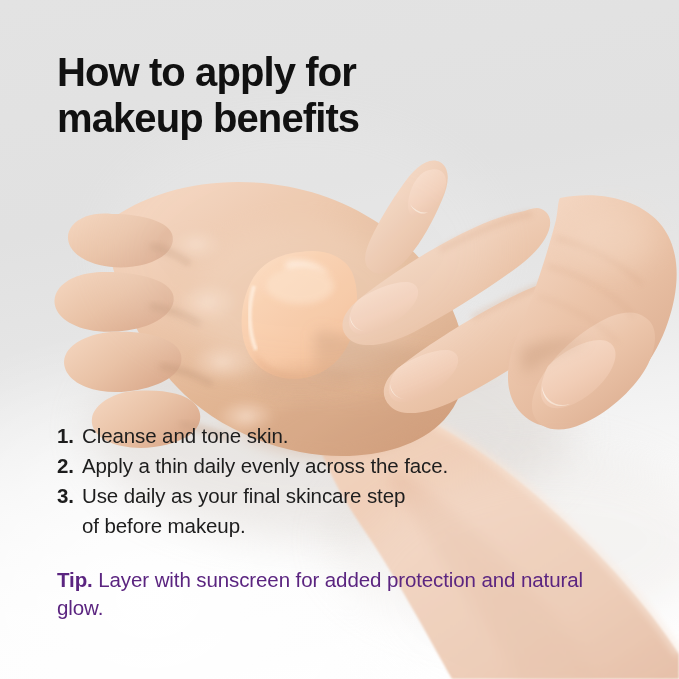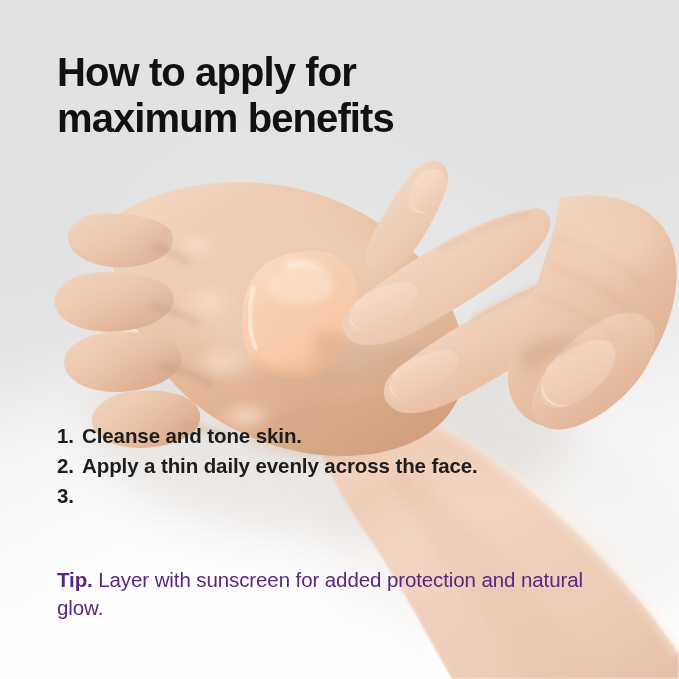--- a/index.html
+++ b/index.html
@@ -87,21 +87,21 @@
     display: flex;
     align-items: flex-start;
   }
   .step-num {
     font-weight: 700;
     flex: 0 0 auto;
     width: 25px;
   }
   .step-text {
     white-space: pre-line;
-    font-weight: 700;
+    font-weight: 400;
   }
 
   .tip {
     position: absolute;
     left: 57px;
     top: 566px;
     width: 540px;
     font-size: 20.5px;
     line-height: 28px;
     color: #5b2580;
@@ -403,33 +403,35 @@
       <g>
         <ellipse cx="300" cy="250" rx="200" ry="130" fill="#ffffff" opacity="0.10" filter="url(#blurXL)"></ellipse>
         <ellipse cx="560" cy="600" rx="220" ry="140" fill="#ffffff" opacity="0.22" filter="url(#blurXL)"></ellipse>
       </g>
     </svg>
   </div>
 
   <div class="text-layer">
 
     <div class="heading">How to apply for
-maximum benefits</div>
+makeup benefits</div>
 
     <div class="steps">
       <div class="step">
         <span class="step-num">1.</span>
         <span class="step-text">Cleanse and tone skin.</span>
       </div>
       <div class="step">
         <span class="step-num">2.</span>
         <span class="step-text">Apply a thin daily evenly across the face.</span>
       </div>
       <div class="step">
         <span class="step-num">3.</span>
+        <span class="step-text">Use daily as your final skincare step
+of before makeup.</span>
       </div>
     </div>
 
     <div class="tip">
       <span class="tip-label">Tip.</span><span class="tip-text"> Layer with sunscreen for added protection and natural glow.</span>
     </div>
 
   </div>
 </div>
 

